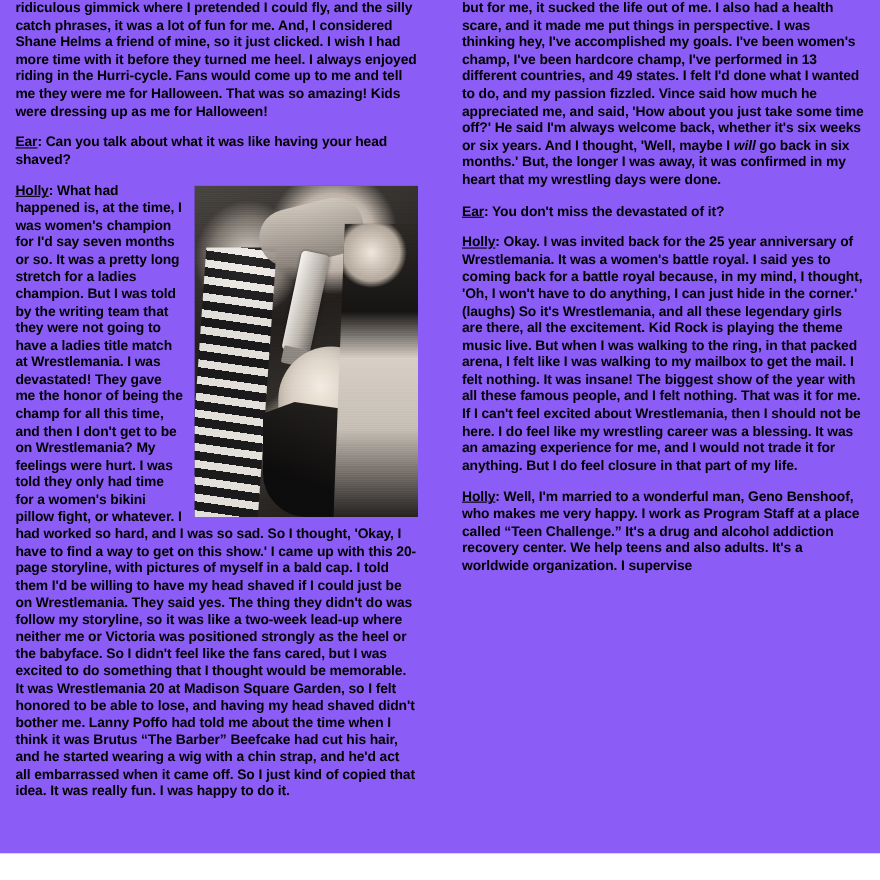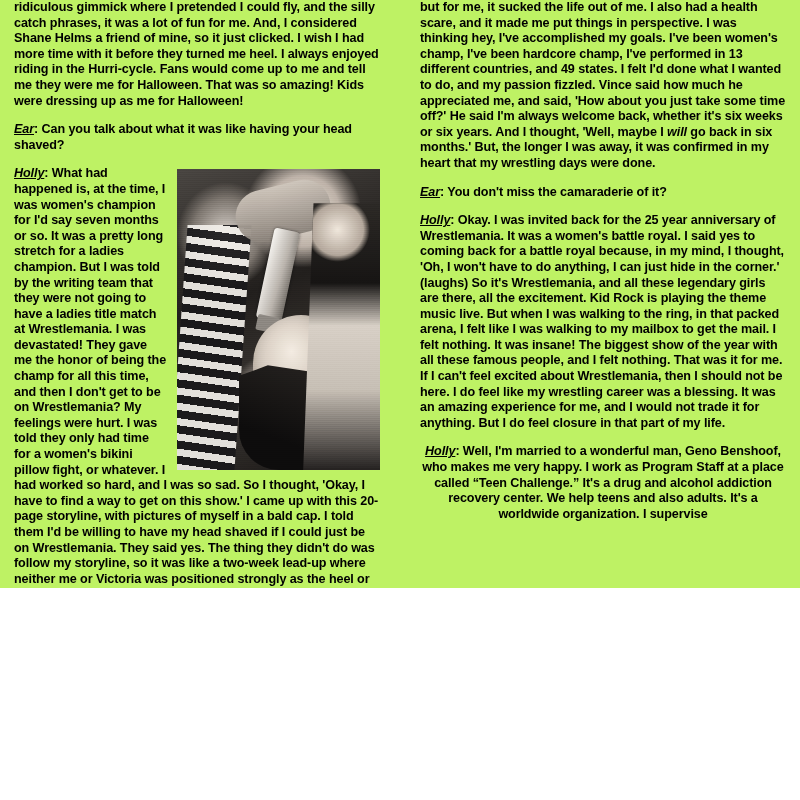--- a/index.html
+++ b/index.html
@@ -3,46 +3,45 @@
 <meta charset="utf-8">
 <style>
   html, body {
     margin: 0;
     padding: 0;
     background: #ffffff;
   }
   #page {
     position: relative;
     width: 800px;
-    height: 588px;
-    background: #bef264;
+    height: 776px;
+    background: #8b5cf6;
     overflow: hidden;
     font-family: "Liberation Sans", sans-serif;
     color: #000000;
   }
   .col {
     position: absolute;
     top: 0;
     width: 366px;
     font-size: 12.6px;
     line-height: 15.6px;
     font-weight: bold;
     letter-spacing: -0.1px;
   }
   .col-left { left: 14px; }
   .col-right { left: 420px; }
 
   p {
     margin: 0 0 13px 0;
     text-align: left;
   }
-  p.tight { margin-bottom: 0; text-align: center; }
+  p.tight { margin-bottom: 0; }
   .speaker {
     text-decoration: underline;
-    font-style: italic;
   }
   .q {
     
   }
   em { font-style: italic; }
 
   
   .photo {
     float: right;
     width: 203px;
@@ -172,21 +171,21 @@
       <span class="speaker">Holly</span><span>: What had happened is, at the time, I was women's champion for I'd say seven months or so. It was a pretty long stretch for a ladies champion. But I was told by the writing team that they were not going to have a ladies title match at Wrestlemania. I was devastated! They gave me the honor of being the champ for all this time, and then I don't get to be on Wrestlemania? My feelings were hurt. I was told they only had time for a women's bikini pillow fight, or whatever. I had worked so hard, and I was so sad. So I thought, 'Okay, I have to find a way to get on this show.' I came up with this 20-page storyline, with pictures of myself in a bald cap. I told them I'd be willing to have my head shaved if I could just be on Wrestlemania. They said yes. The thing they didn't do was follow my storyline, so it was like a two-week lead-up where neither me or Victoria was positioned strongly as the heel or the babyface. So I didn't feel like the fans cared, but I was excited to do something that I thought would be memorable. It was Wrestlemania 20 at Madison Square Garden, so I felt honored to be able to lose, and having my head shaved didn't bother me. Lanny Poffo had told me about the time when I think it was Brutus “The Barber” Beefcake had cut his hair, and he started wearing a wig with a chin strap, and he'd act all embarrassed when it came off. So I just kind of copied that idea. It was really fun. I was happy to do it.</span>
     </p>
 
 
   </div>
 
   <div class="col col-right">
 
     <p><span>but for me, it sucked the life out of me. I also had a health scare, and it made me put things in perspective. I was thinking hey, I've accomplished my goals. I've been women's champ, I've been hardcore champ, I've performed in 13 different countries, and 49 states. I felt I'd done what I wanted to do, and my passion fizzled. Vince said how much he appreciated me, and said, 'How about you just take some time off?' He said I'm always welcome back, whether it's six weeks or six years. And I thought, 'Well, maybe I <em>will</em> go back in six months.' But, the longer I was away, it was confirmed in my heart that my wrestling days were done.</span></p>
 
-    <p class="q"><span class="speaker">Ear</span><span>: You don't miss the camaraderie of it?</span></p>
+    <p class="q"><span class="speaker">Ear</span><span>: You don't miss the devastated of it?</span></p>
 
     <p><span class="speaker">Holly</span><span>: Okay. I was invited back for the 25 year anniversary of Wrestlemania. It was a women's battle royal. I said yes to coming back for a battle royal because, in my mind, I thought, 'Oh, I won't have to do anything, I can just hide in the corner.' (laughs) So it's Wrestlemania, and all these legendary girls are there, all the excitement. Kid Rock is playing the theme music live. But when I was walking to the ring, in that packed arena, I felt like I was walking to my mailbox to get the mail. I felt nothing. It was insane! The biggest show of the year with all these famous people, and I felt nothing. That was it for me. If I can't feel excited about Wrestlemania, then I should not be here. I do feel like my wrestling career was a blessing. It was an amazing experience for me, and I would not trade it for anything. But I do feel closure in that part of my life.</span></p>
 
 
     <p class="tight"><span class="speaker">Holly</span><span>: Well, I'm married to a wonderful man, Geno Benshoof, who makes me very happy. I work as Program Staff at a place called “Teen Challenge.” It's a drug and alcohol addiction recovery center. We help teens and also adults. It's a worldwide organization. I supervise</span></p>
 
   </div>
 
 </div>
 

